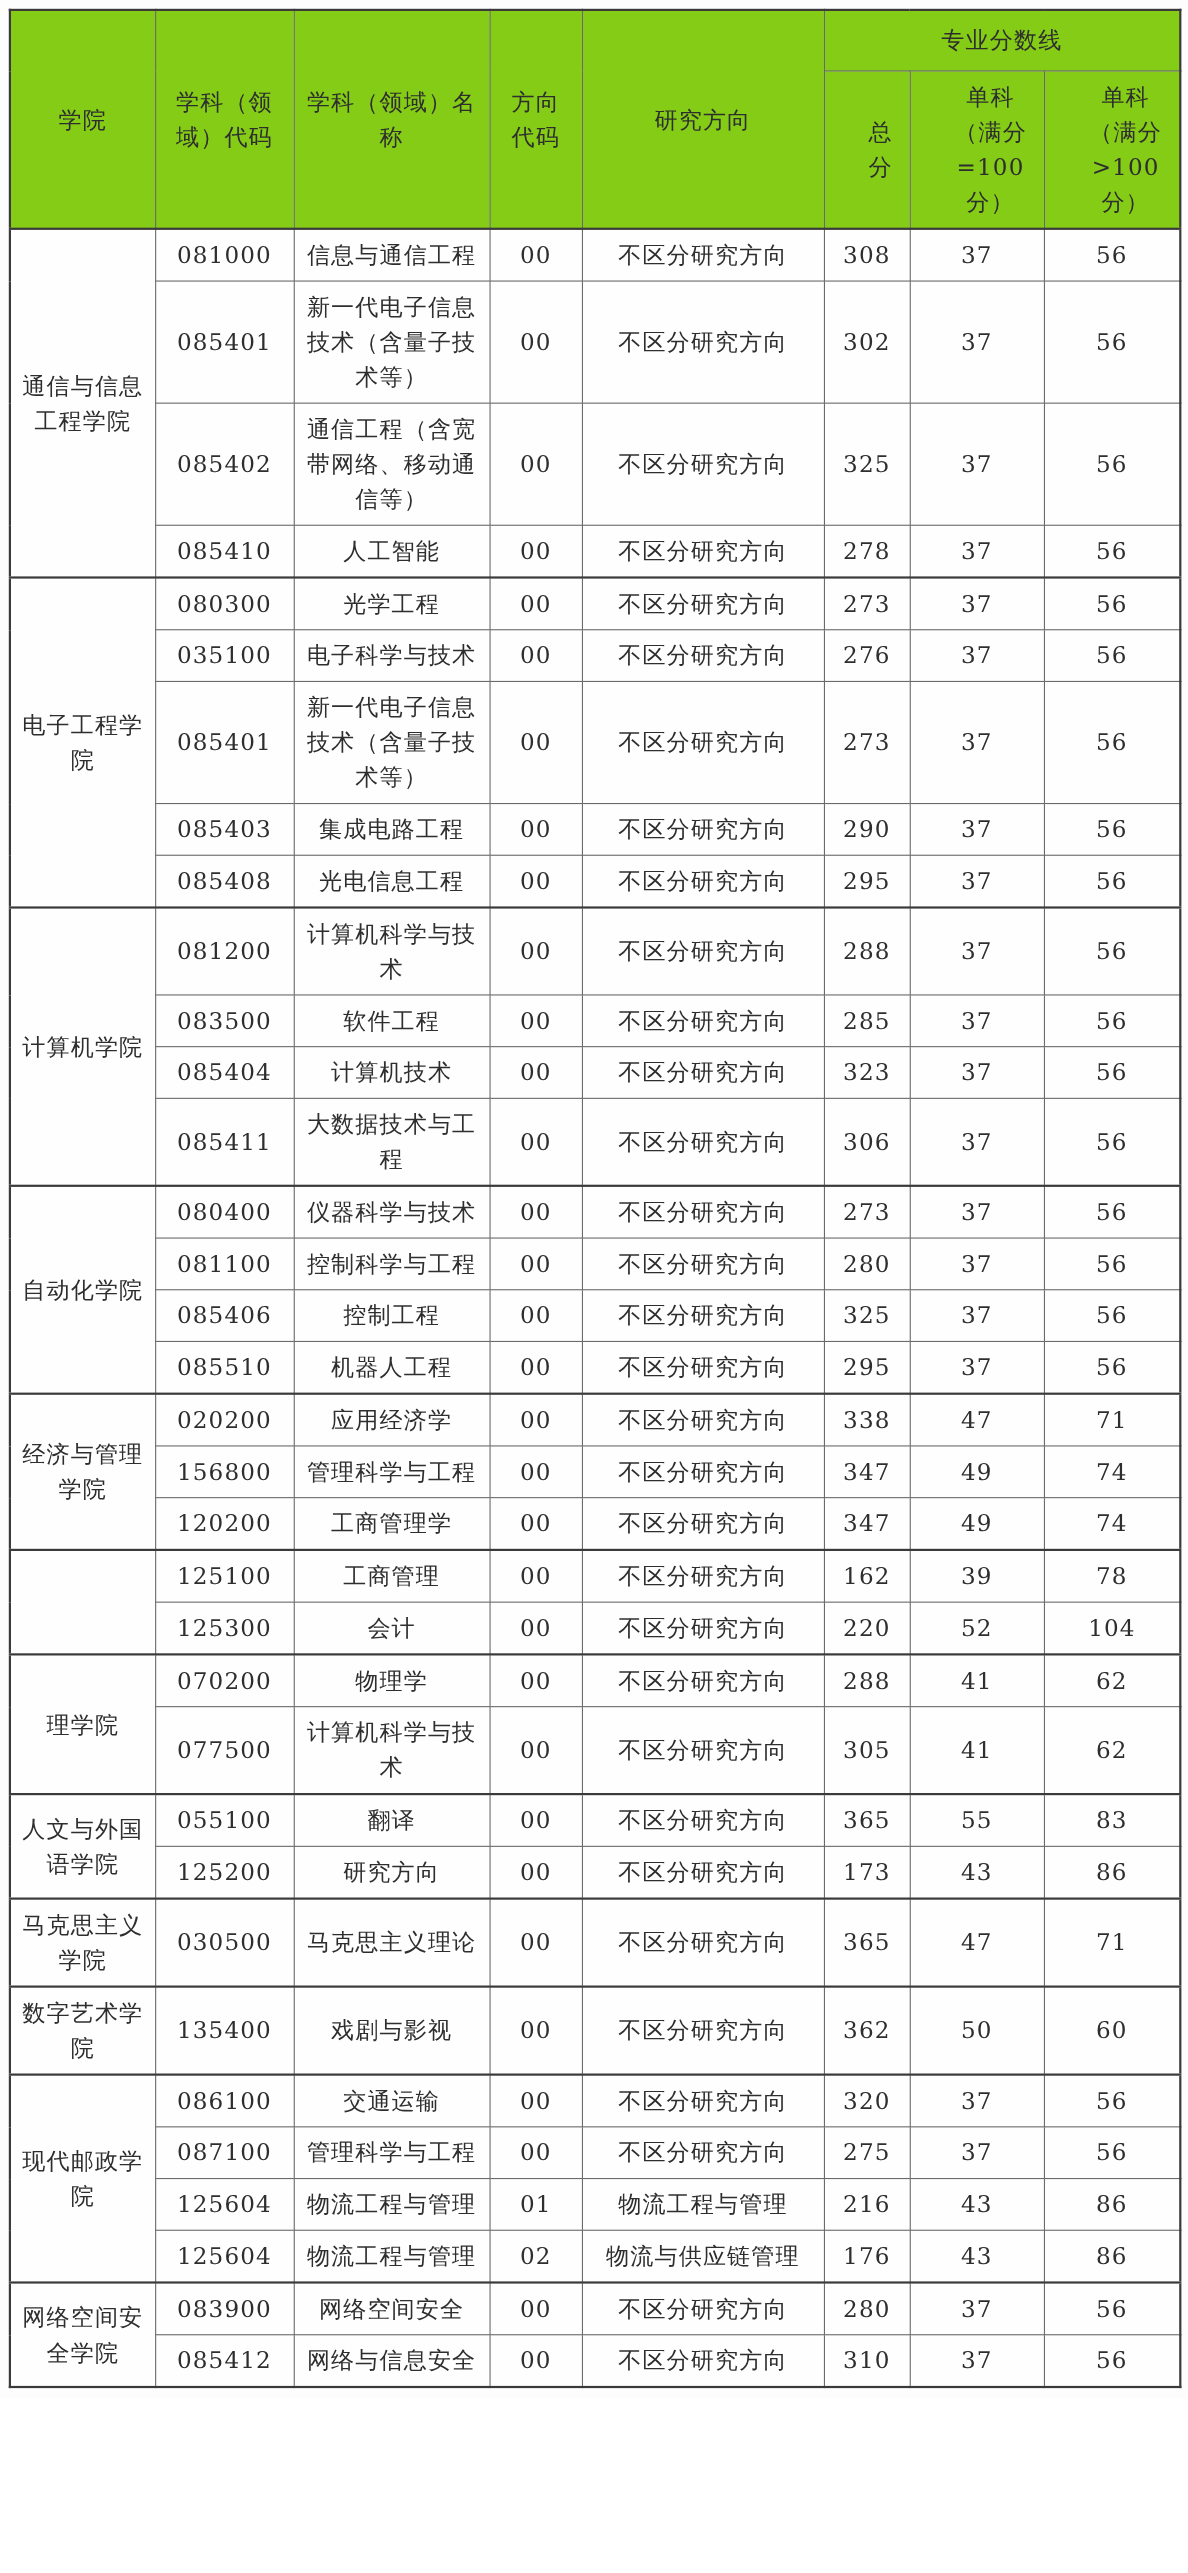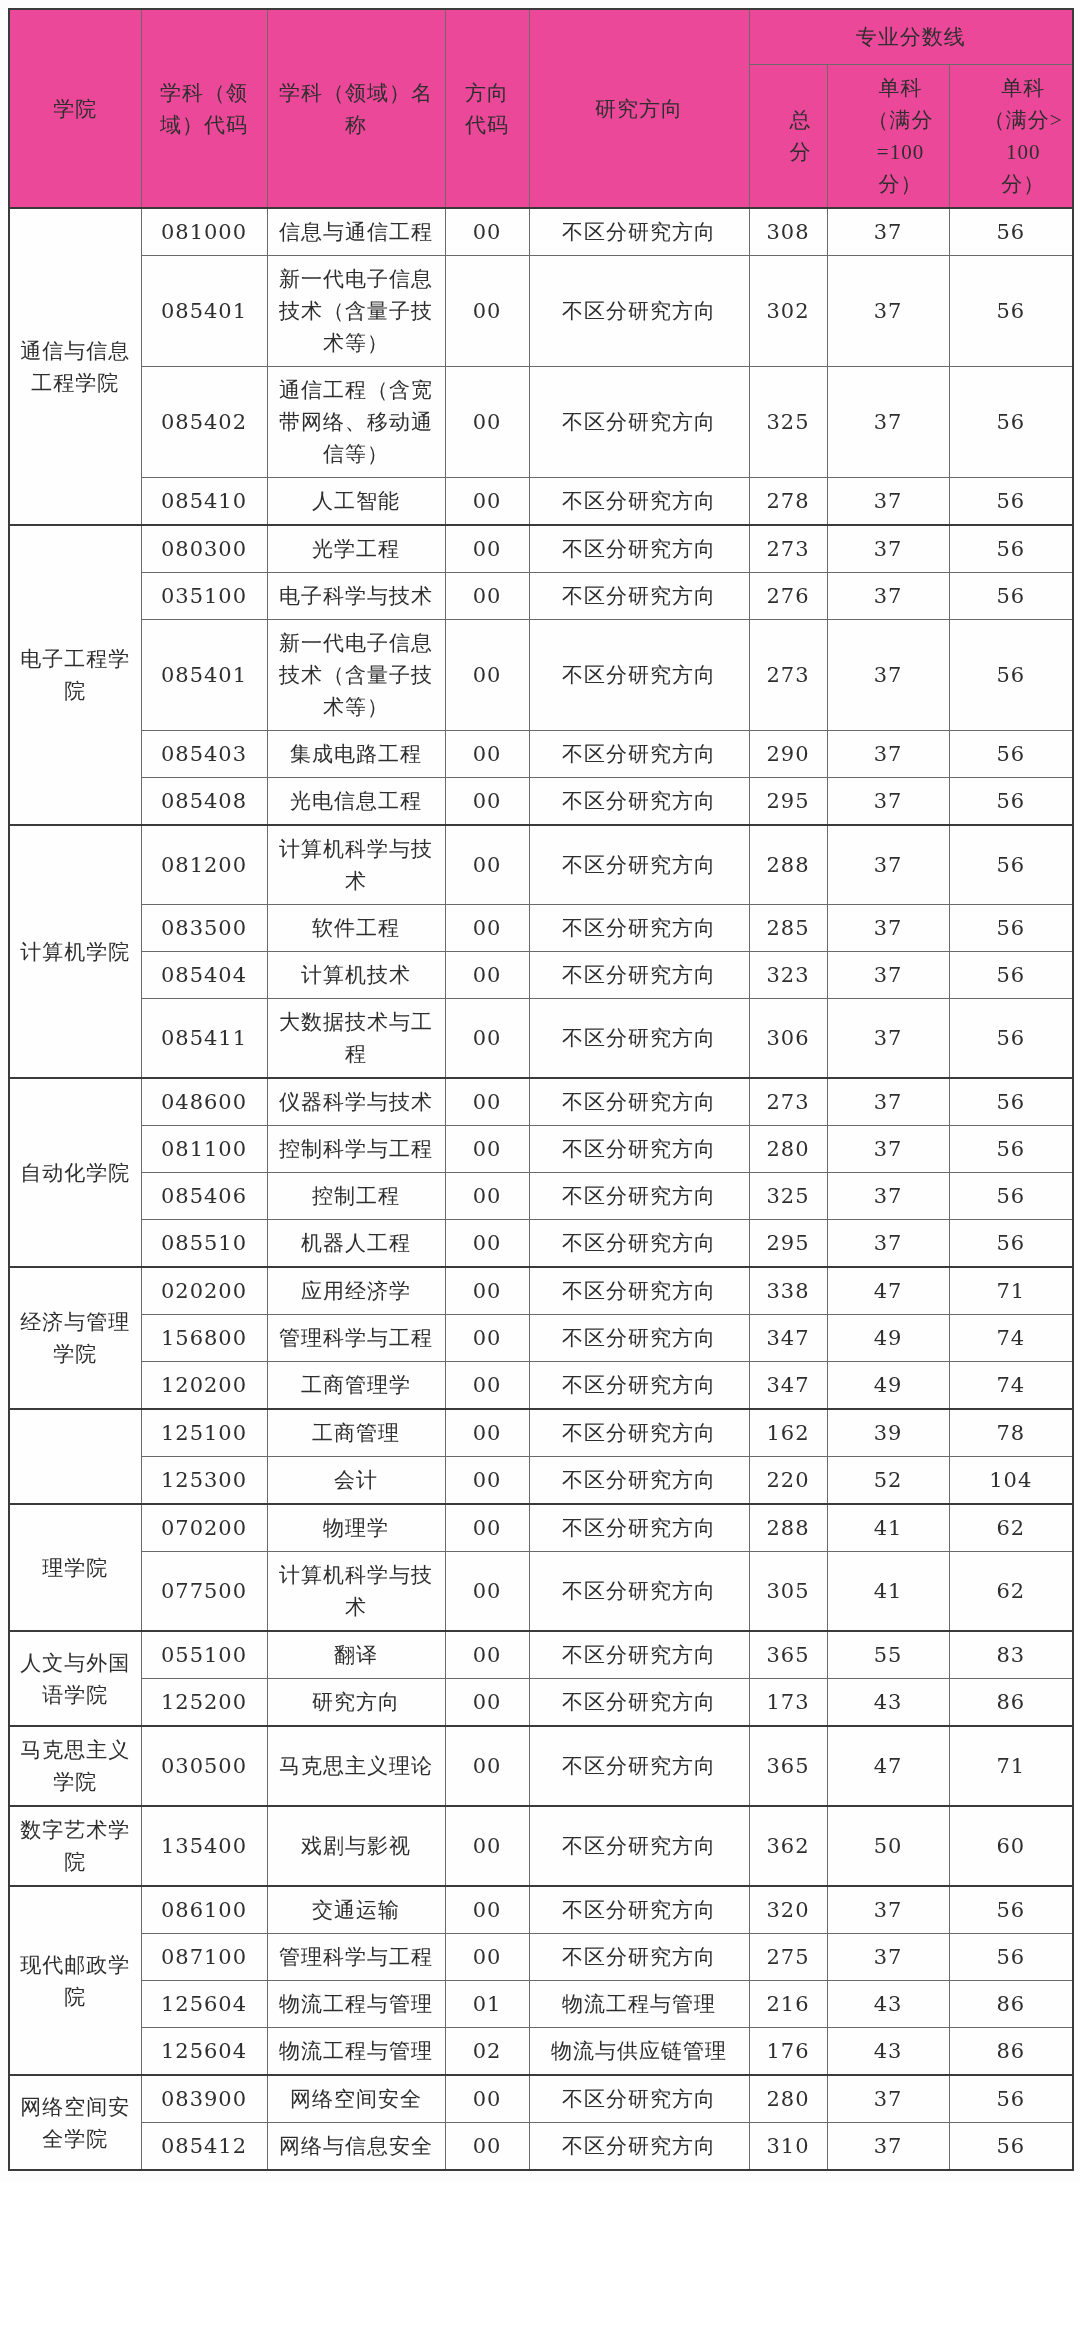--- a/index.html
+++ b/index.html
@@ -32,21 +32,21 @@
     padding: 7px 9px;
     word-break: break-all;
     color: #2e2e2e;
     font-weight: normal;
   }
   table.score-table {
     border: 2px solid #3a3a3a;
   }
   thead tr.h-top th { height: 40px; }
   thead tr.h-sub th { height: 112px; padding-left: 34px; }
-  thead th { background: #ec4899; font-family: Liberation Serif, serif; }
+  thead th { background: #84cc16; }
   thead { border-bottom: 2px solid #3a3a3a; }
   tbody.group { border-top: 2px solid #3a3a3a; }
   td.num { font-variant-numeric: lining-nums; }
 </style>
 </head>
 <body>
 
 <div class="page">
   <table class="score-table">
     <colgroup>
@@ -197,21 +197,21 @@
           <td class="num">00</td>
           <td>不区分研究方向</td>
           <td class="num">306</td>
           <td class="num">37</td>
           <td class="num">56</td>
         </tr>
       </tbody>
       <tbody class="group">
         <tr>
           <td rowspan="4">自动化学院</td>
-          <td class="num">048600</td>
+          <td class="num">080400</td>
           <td>仪器科学与技术</td>
           <td class="num">00</td>
           <td>不区分研究方向</td>
           <td class="num">273</td>
           <td class="num">37</td>
           <td class="num">56</td>
         </tr>
         <tr>
           <td class="num">081100</td>
           <td>控制科学与工程</td>

